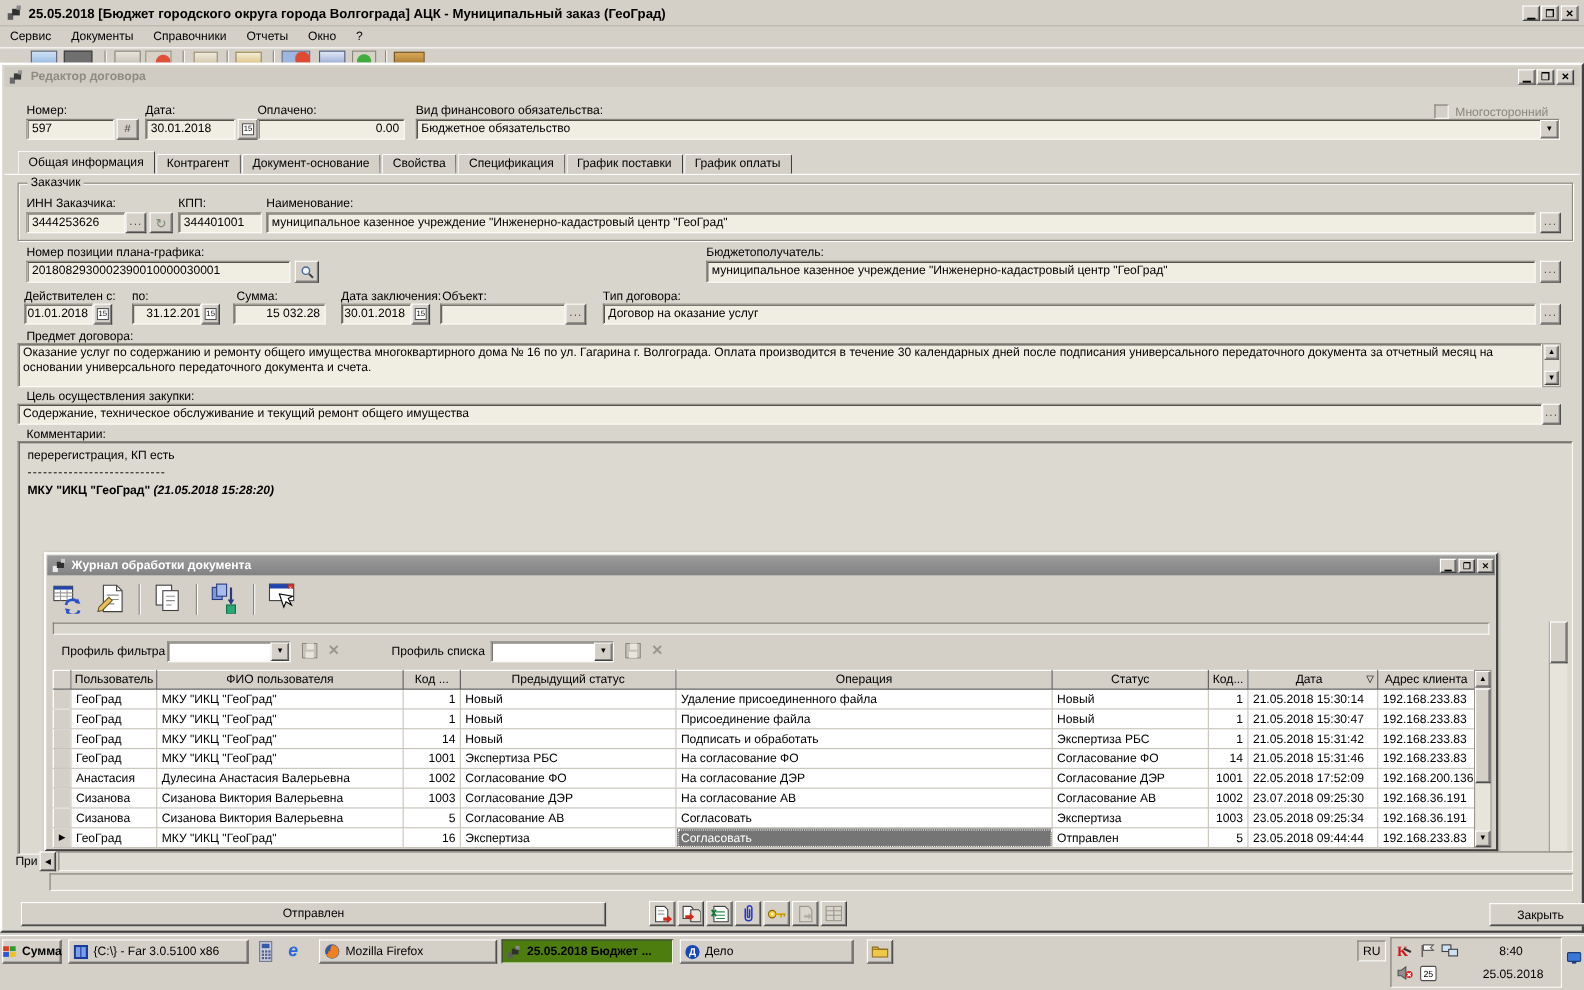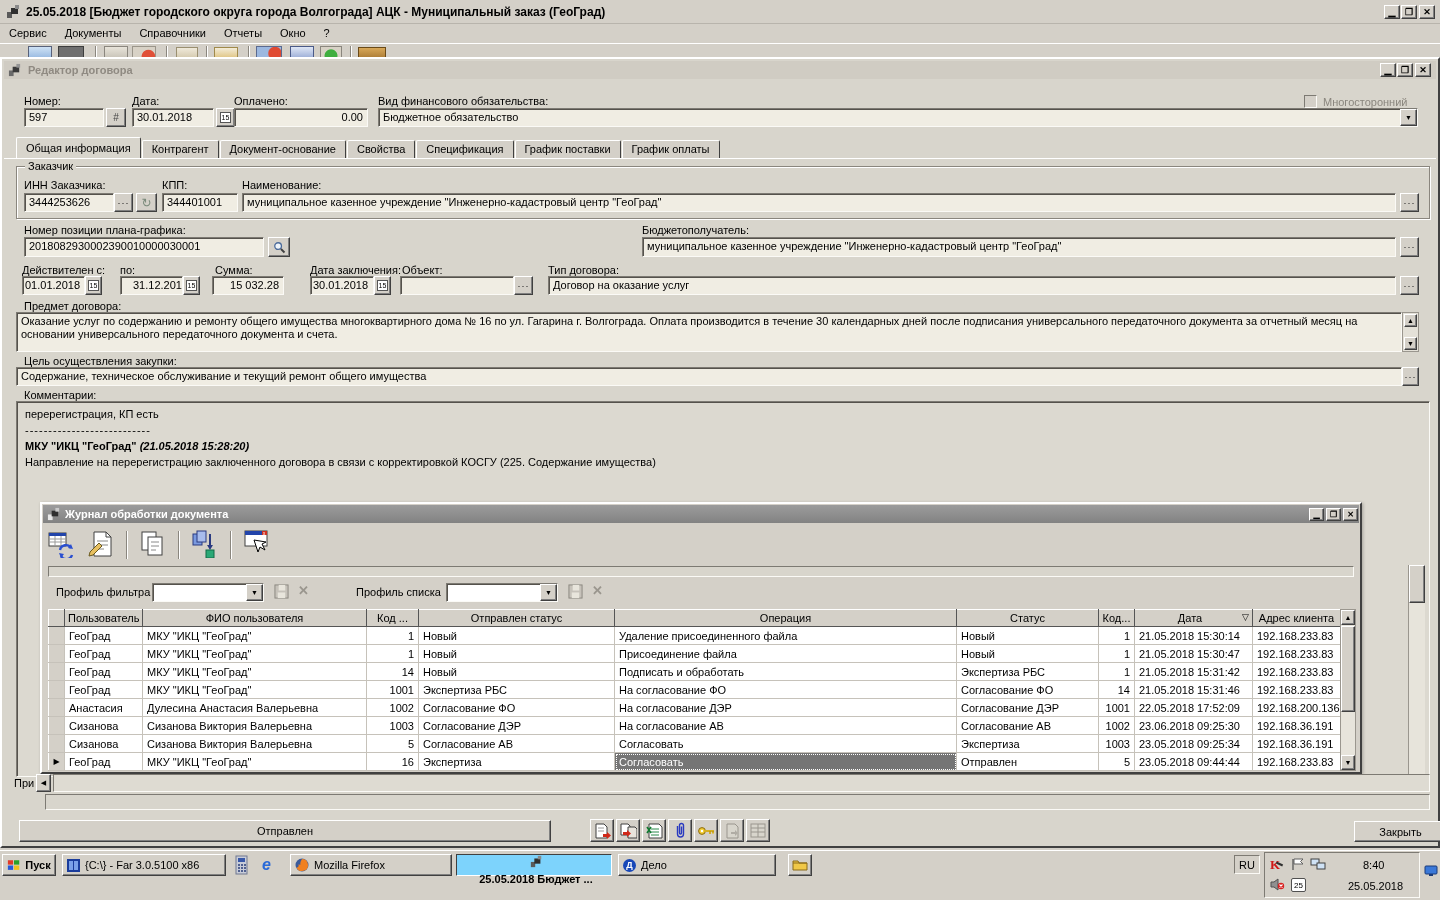--- a/index.html
+++ b/index.html
@@ -160,21 +160,21 @@
   <div class="abs fld" style="left:20px;top:217px;width:63px;height:19px;padding:2px 2px;">01.01.2018</div>
   <span class="abs btn" style="left:83px;top:217px;width:17px;height:19px;">
       <span style="display:block;width:11px;height:11px;background:#fff;border:1px solid #555;font-size:7px;line-height:10px;">15</span>
     </span>
   <span class="abs lbl" style="left:118px;top:205px;">по:</span>
   <div class="abs fld" style="left:118px;top:217px;width:63px;height:19px;padding:2px 12px;">31.12.2018</div>
   <span class="abs btn" style="left:181px;top:217px;width:17px;height:19px;">
       <span style="display:block;width:11px;height:11px;background:#fff;border:1px solid #555;font-size:7px;line-height:10px;">15</span>
     </span>
   <span class="abs lbl" style="left:213px;top:205px;">Сумма:</span>
-  <div class="abs fld" style="left:210px;top:217px;width:72px;height:19px;text-align:right;">15 032.28</div>
+  <div class="abs fld" style="left:210px;top:217px;width:84px;height:19px;text-align:right;">15 032.28</div>
   <span class="abs lbl" style="left:308px;top:205px;">Дата заключения:</span>
   <div class="abs fld" style="left:308px;top:217px;width:64px;height:19px;padding:2px 2px;">30.01.2018</div>
   <span class="abs btn" style="left:372px;top:217px;width:17px;height:19px;">
       <span style="display:block;width:11px;height:11px;background:#fff;border:1px solid #555;font-size:7px;line-height:10px;">15</span>
     </span>
   <span class="abs lbl" style="left:400px;top:205px;">Объект:</span>
   <div class="abs fld" style="left:398px;top:217px;width:114px;height:19px;"></div>
   <span class="abs btn" style="left:512px;top:217px;width:19px;height:19px;font-size:9px;letter-spacing:1px;">···</span>
   <span class="abs lbl" style="left:546px;top:205px;">Тип договора:</span>
   <div class="abs fld" style="left:546px;top:217px;width:848px;height:19px;">Договор на оказание услуг</div>
@@ -189,21 +189,20 @@
 
   <span class="abs lbl" style="left:22px;top:296px;">Цель осуществления закупки:</span>
   <div class="abs fld" style="left:14px;top:308px;width:1386px;height:19px;">Содержание, техническое обслуживание и текущий ремонт общего имущества</div>
   <span class="abs btn" style="left:1400px;top:308px;width:17px;height:19px;font-size:9px;letter-spacing:1px;">···</span>
 
   <span class="abs lbl" style="left:22px;top:330px;">Комментарии:</span>
   <div class="abs fld" style="left:14px;top:342px;width:1414px;height:376px;background:#dcd9d0;white-space:normal;padding:4px 8px;line-height:16px;">
     <div>перерегистрация, КП есть</div>
     <div style="letter-spacing:1px;">---------------------------</div>
     <div><span class="comment-author">МКУ "ИКЦ "ГеоГрад"</span> <span class="comment-time">(21.05.2018 15:28:20)</span></div>
-    <div>Направление на перерегистрацию заключенного договора в связи с корректировкой КОСГУ (225. Содержание имущества)</div>
   </div>
 
   <div class="abs" style="left:1406px;top:506px;width:17px;height:209px;background:#e7e4db;border-left:1px solid #9a968e;">
     <span class="abs btn" style="left:0;top:0;width:16px;height:38px;"></span>
   </div>
 
   <div class="abs" style="left:38px;top:443px;width:1322px;height:272px;background:#d4d0c8;border:2px solid;border-color:#fff #404040 #404040 #fff;box-shadow:1px 1px 3px rgba(0,0,0,.25);">
     <div class="abs" style="left:1px;top:1px;width:1316px;height:18px;background:linear-gradient(#9c9c9c,#828282);">
       <span class="abs" style="left:4px;top:2px;">
         <svg width="14" height="14" viewBox="0 0 15 15">
@@ -316,21 +315,21 @@
           <col style="width:36px">
           <col style="width:118px">
           <col style="width:88px">
         </colgroup>
       <thead>
         <tr>
           <th></th>
           <th>Пользователь</th>
           <th>ФИО пользователя</th>
           <th>Код ...</th>
-          <th>Отправлен статус</th>
+          <th>Предыдущий статус</th>
           <th>Операция</th>
           <th>Статус</th>
           <th>Код...</th>
           <th><span>Дата</span> <span style="float:right;font-size:9px;">▽</span></th>
           <th>Адрес клиента</th>
         </tr>
       </thead>
       <tbody>
         <tr>
             <td class="sel"></td>
@@ -394,21 +393,21 @@
           </tr>
         <tr>
             <td class="sel"></td>
             <td>Сизанова</td>
             <td>Сизанова Виктория Валерьевна</td>
             <td class="num">1003</td>
             <td>Согласование ДЭР</td>
             <td>На согласование АВ</td>
             <td>Согласование АВ</td>
             <td class="num">1002</td>
-            <td>23.06.2018 09:25:30</td>
+            <td>23.07.2018 09:25:30</td>
             <td>192.168.36.191</td>
           </tr>
         <tr>
             <td class="sel"></td>
             <td>Сизанова</td>
             <td>Сизанова Виктория Валерьевна</td>
             <td class="num">5</td>
             <td>Согласование АВ</td>
             <td>Согласовать</td>
             <td>Экспертиза</td>
@@ -503,21 +502,21 @@
 <div class="abs" style="left:0;top:850px;width:1440px;height:50px;background:#d4d0c8;border-top:1px solid #fff;">
   <div class="abs btn" style="left:2px;top:3px;width:54px;height:22px;gap:4px;font-weight:bold;">
     <span>
         <svg width="14" height="13" viewBox="0 0 16 14">
           <rect x="1" y="1" width="6" height="5" fill="#e03a28"></rect>
           <rect x="8" y="1" width="6" height="5" fill="#2aa028"></rect>
           <rect x="1" y="7" width="6" height="5" fill="#2858d8"></rect>
           <rect x="8" y="7" width="6" height="5" fill="#f0c020"></rect>
         </svg>
       </span>
-    <span>Пуск</span>
+    <span>Сумма</span>
   </div>
 
   <div class="abs btn" style="left:62px;top:3px;width:164px;height:22px;justify-content:flex-start;padding-left:4px;gap:5px;">
     <span>
         <svg width="13" height="13" viewBox="0 0 13 13">
           <rect x="0" y="0" width="13" height="13" fill="#1a3c9c"></rect>
           <rect x="2" y="2" width="4" height="9" fill="#7aa0e8"></rect>
           <rect x="7" y="2" width="4" height="9" fill="#7aa0e8"></rect>
         </svg>
       </span>
@@ -544,21 +543,21 @@
   <div class="abs btn" style="left:290px;top:3px;width:162px;height:22px;justify-content:flex-start;padding-left:4px;gap:5px;">
     <span>
         <svg width="14" height="14" viewBox="0 0 14 14">
           <circle cx="7" cy="7" r="6.5" fill="#3a5a9a"></circle>
           <path d="M7 1a6 6 0 1 1-5.6 8.2C3 10 4 8 3.6 6 4.4 7 5 7 5.4 6.4 5 4.6 5.8 3 7 1z" fill="#f08020"></path>
         </svg>
       </span>
     <span class="lbl">Mozilla Firefox</span>
   </div>
 
-  <div class="abs" style="left:456px;top:3px;width:156px;height:22px;background:#7dd3fc;border:1px solid;border-color:#404040 #fff #fff #404040;display:flex;align-items:center;gap:5px;padding-left:4px;flex-direction:column;">
+  <div class="abs" style="left:456px;top:3px;width:156px;height:22px;background:#4d7c0f;border:1px solid;border-color:#404040 #fff #fff #404040;display:flex;align-items:center;gap:5px;padding-left:4px;">
     <span>
         <svg width="13" height="13" viewBox="0 0 15 15">
           <rect x="1" y="8" width="5" height="6" fill="#5a5a5a"></rect>
           <rect x="5" y="4" width="7" height="6" fill="#2f2f2f"></rect>
           <rect x="9" y="1" width="4" height="4" fill="#8a8a8a"></rect>
         </svg>
       </span>
     <span class="lbl" style="font-weight:bold;">25.05.2018 Бюджет ...</span>
   </div>
 

